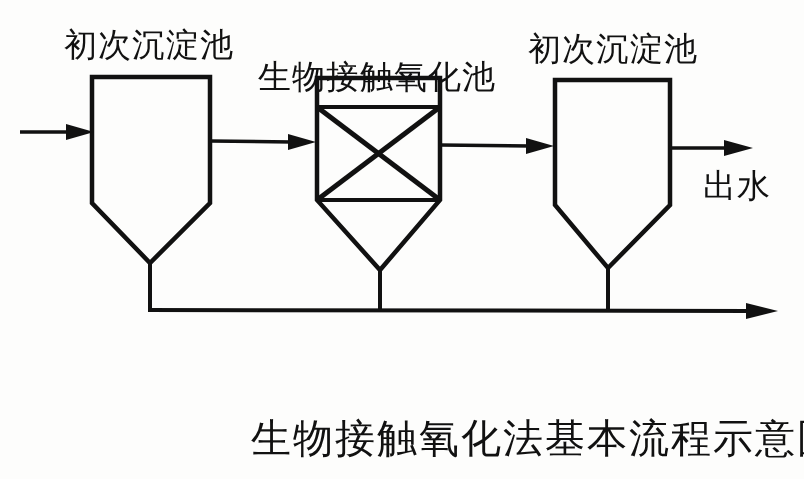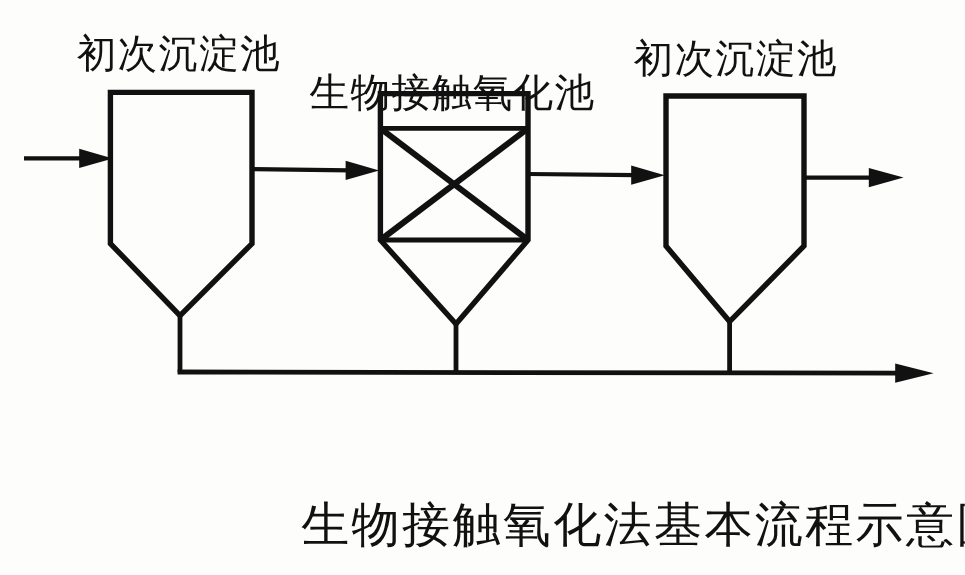--- a/index.html
+++ b/index.html
@@ -92,17 +92,18 @@
     </g>
   </svg>
 
   <div class="lbl tank-lbl" style="left:64px;top:28px;">初次沉淀池</div>
 
   <div class="lbl tank-lbl" style="left:258px;top:40px;margin-top:20px;">生物接触氧化池</div>
 
   <div class="lbl tank-lbl" style="left:528px;top:32px;">初次沉淀池</div>
 
 
+  <div class="lbl io-lbl" style="left:703px;top:169px;">出水</div>
 
 
   <div class="lbl title-lbl" style="left:251px;top:418px;">生物接触氧化法基本流程示意图</div>
 
 </div>
 
 </body></html>

